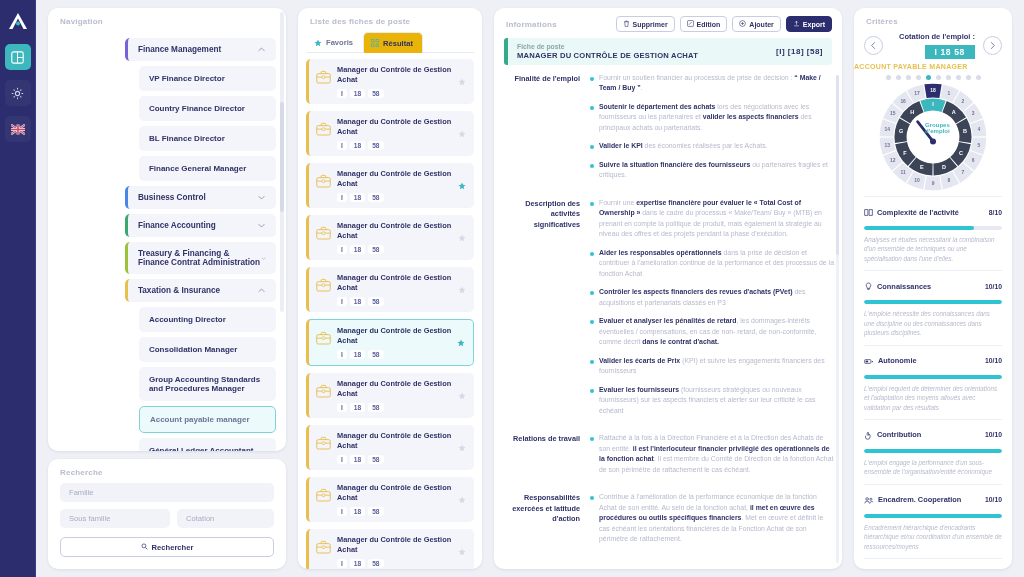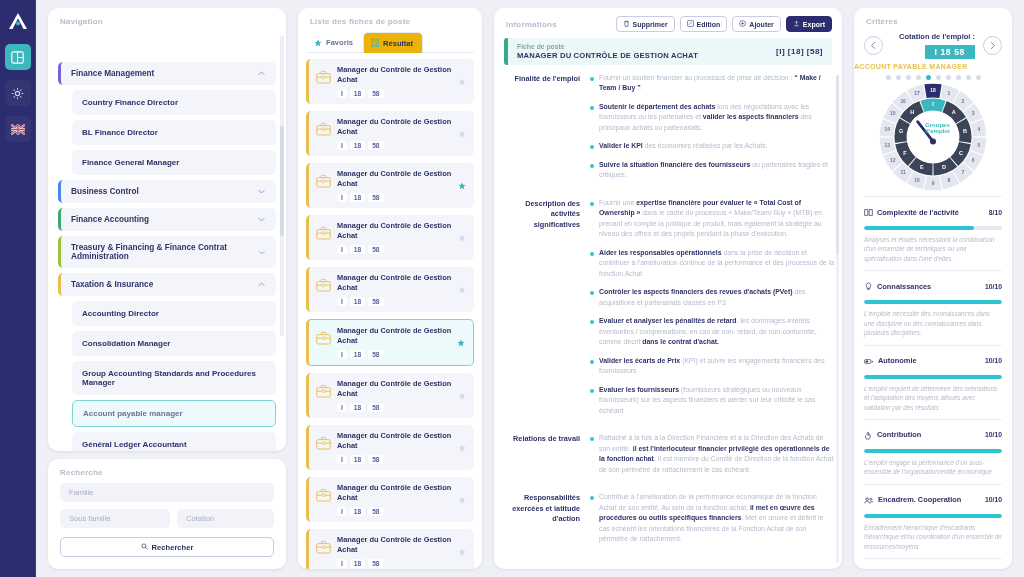--- a/index.html
+++ b/index.html
@@ -35,21 +35,21 @@
     box-shadow: 0 1px 3px rgba(40,45,90,.09);
   }
   .card-title {
     font-size: 8px; color: #b9bccd; font-weight: 700;
     padding: 9px 12px 6px 12px; letter-spacing: .2px;
   }
 
   
   .nav-col { width: 256px; flex: 0 0 256px; padding-left: 12px; padding-right: 6px;
              display:flex; flex-direction:column; gap:8px; }
-  .nav-card { flex: 1 1 auto; overflow: hidden; display: flex; flex-direction: column; min-height:0; }
+  .nav-card { flex: 1 1 auto; overflow: hidden; display: flex; min-height:0; }
   .nav-scroll { overflow: hidden; padding: 0 10px 8px 10px; flex:1 1 auto; position:relative; }
   .nav-scrollbar {
     position:absolute; right:2px; top:4px; width:4px; height:300px;
     background:#eceef6; border-radius:2px;
   }
   .nav-scrollbar i { position:absolute; top:90px; left:0; width:4px; height:110px;
     background:#d6d9e8; border-radius:2px; display:block; }
   .nav-group {
     display: flex; align-items: center; justify-content: space-between;
     background: #f4f5fa; border-radius: 5px;
@@ -232,20 +232,21 @@
         <div class="nav-scrollbar">
             <i></i>
           </div>
         <div id="nav-groups">
             <div class="nav-group" style="border-left-color: rgb(123, 97, 214); margin-top: 30px;">
               <span class="lbl">Finance Management</span>
               <svg class="chev" viewBox="0 0 12 12">
                 <path d="M2.5 7.5 L6 4 L9.5 7.5" fill="none" stroke="#8e92b4" stroke-width="1.2" stroke-linecap="round"></path>
               </svg>
             </div>
+            <div class="nav-item">VP Finance Director</div>
             <div class="nav-item">Country Finance Director</div>
             <div class="nav-item">BL Finance Director</div>
             <div class="nav-item">Finance General Manager</div>
             <div class="nav-group" style="border-left-color: rgb(74, 134, 232);">
               <span class="lbl">Business Control</span>
               <svg class="chev" viewBox="0 0 12 12">
                 <path d="M2.5 4.5 L6 8 L9.5 4.5" fill="none" stroke="#8e92b4" stroke-width="1.2" stroke-linecap="round"></path>
               </svg>
             </div>
             <div class="nav-group" style="border-left-color: rgb(58, 168, 111);">

